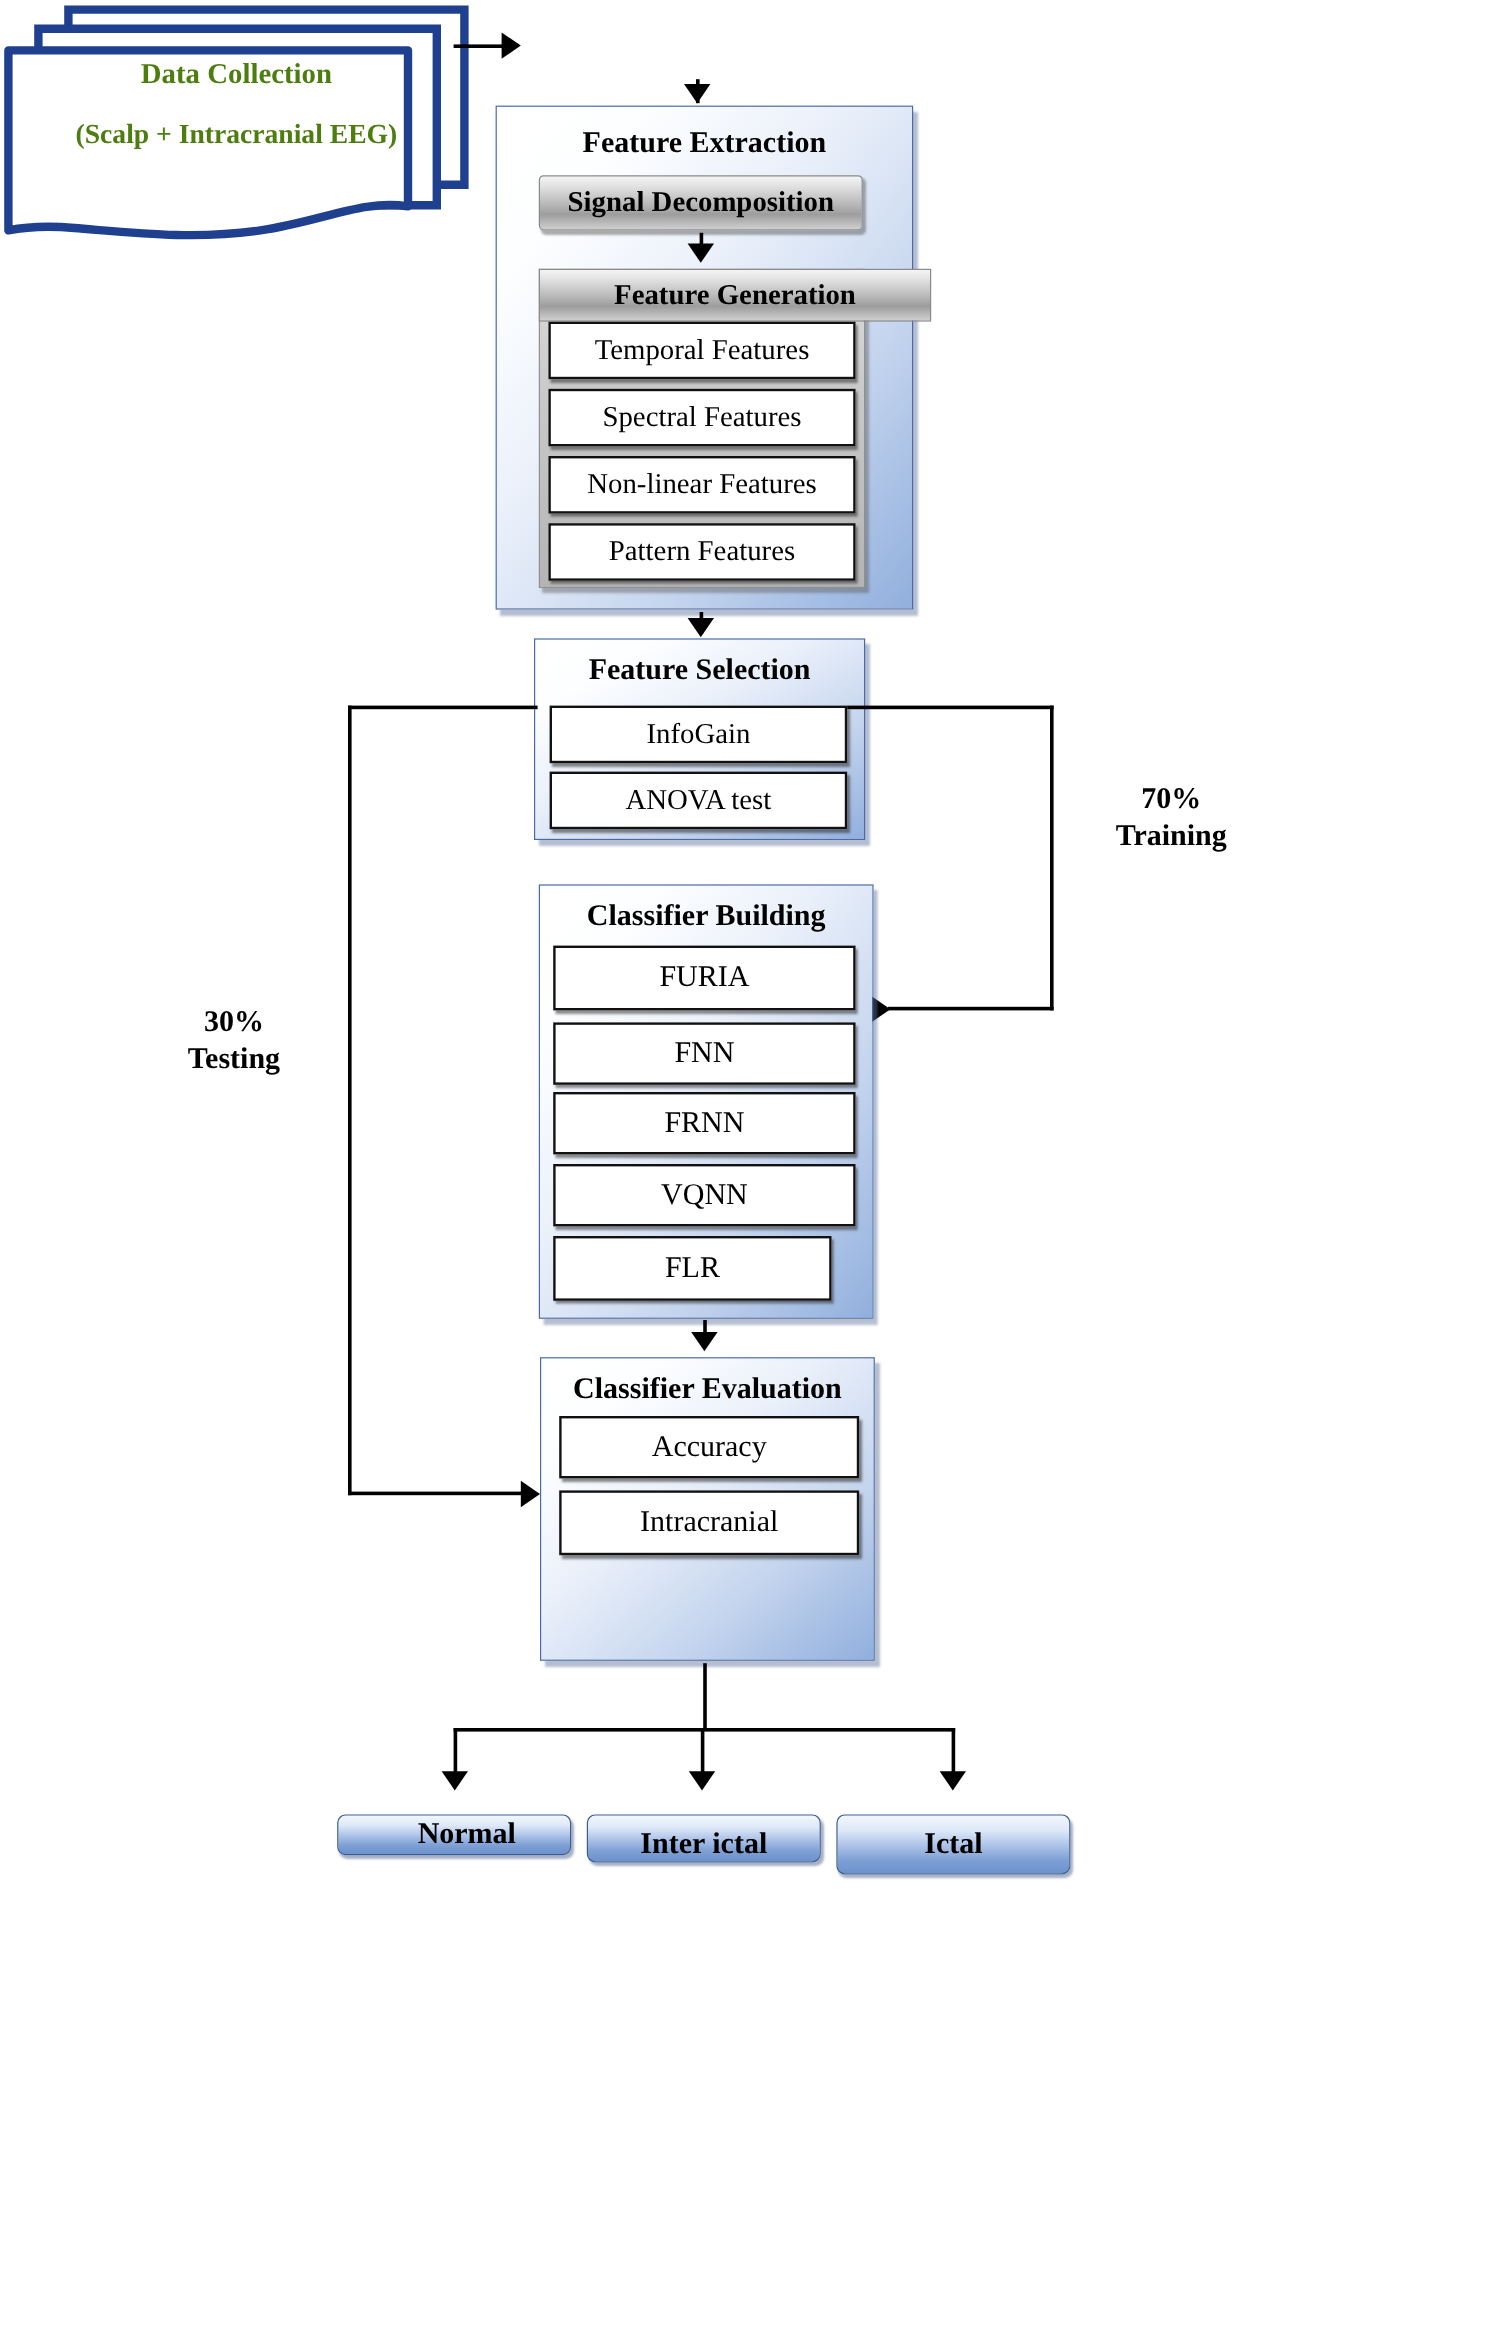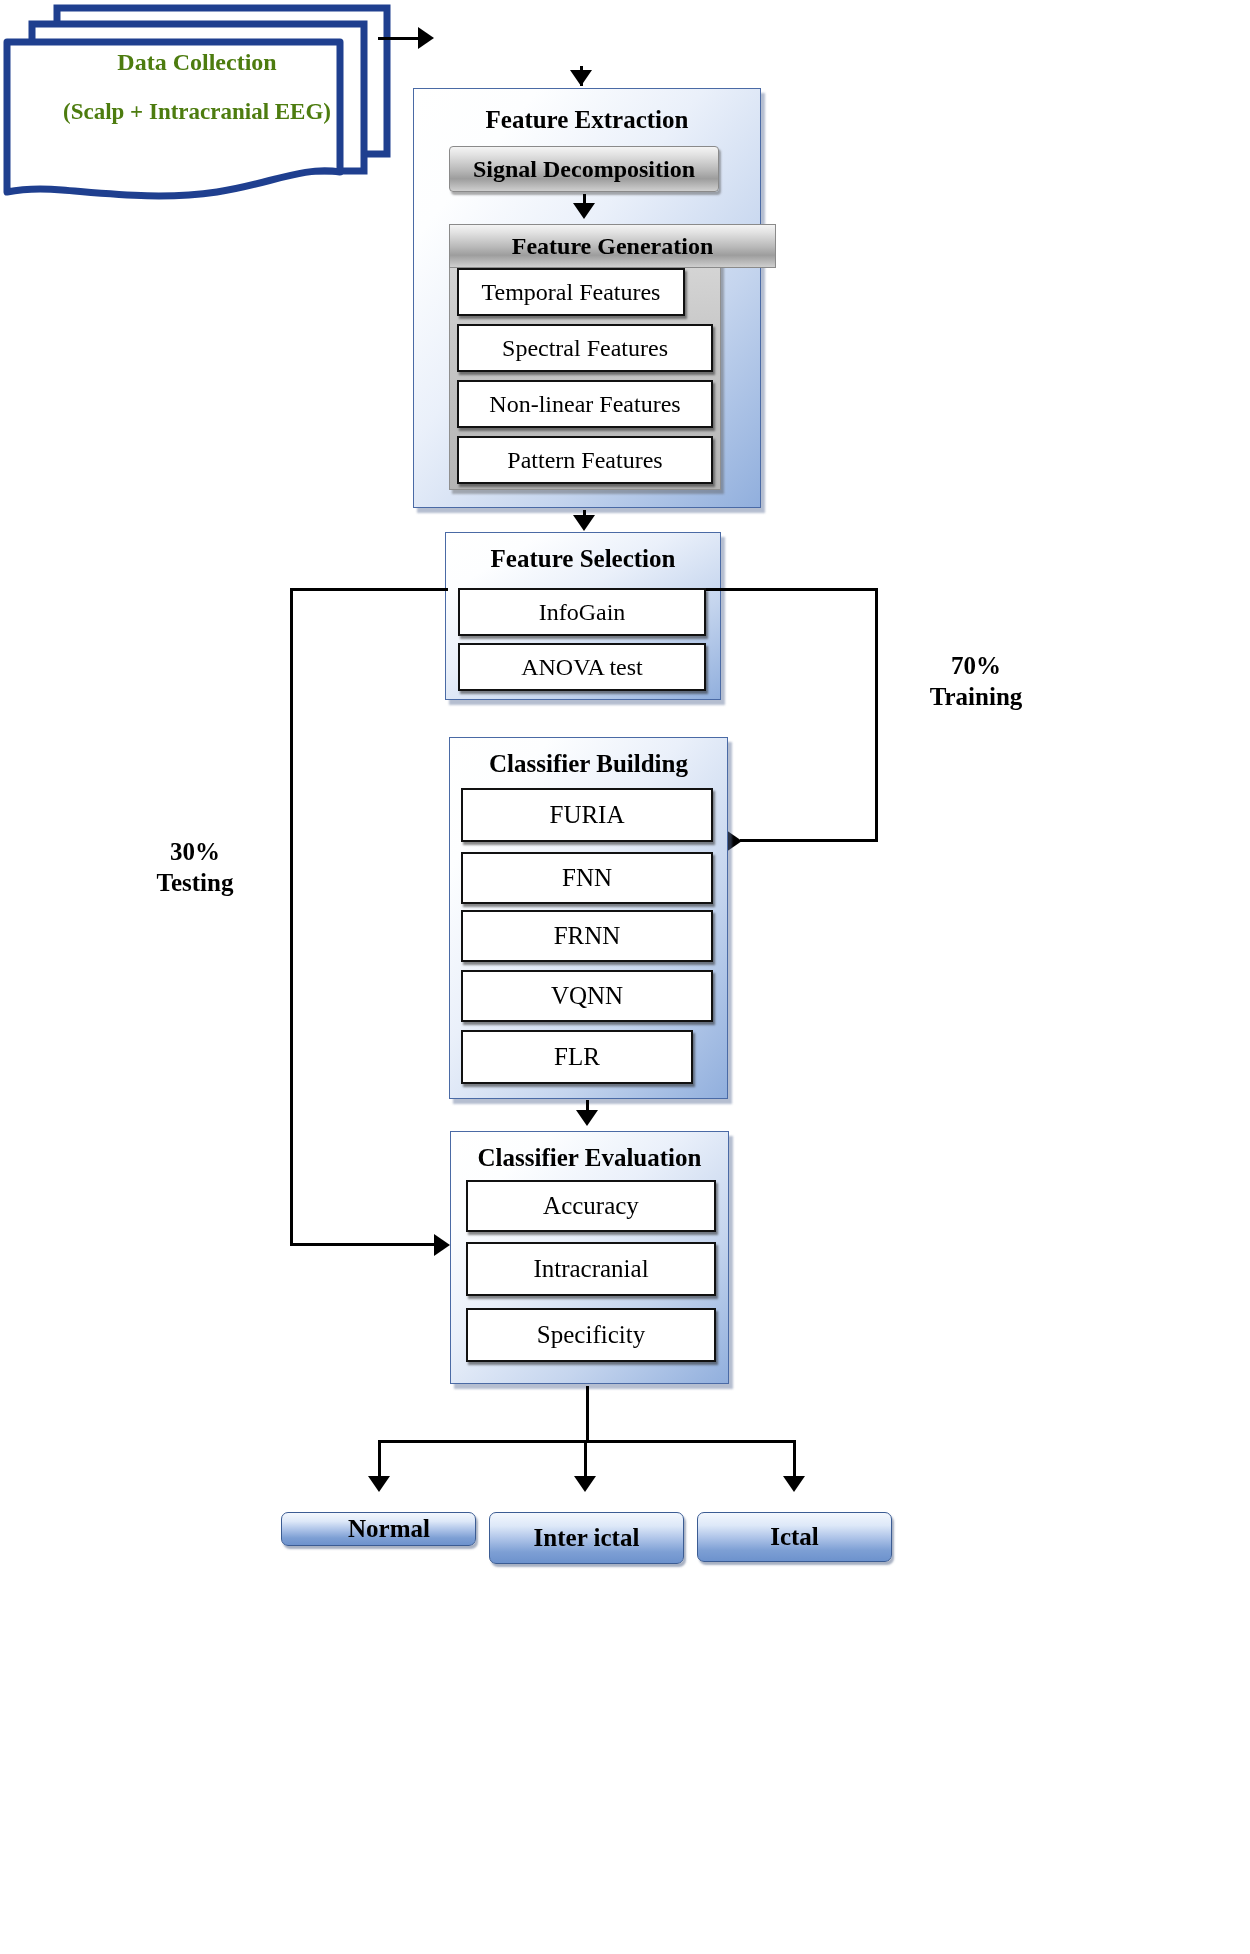--- a/index.html
+++ b/index.html
@@ -114,21 +114,21 @@
   </div>
 
   <div class="line vline" style="left:583px;top:194px;height:18px;"></div>
   <div class="arrow-down" style="left:573px;top:203px;"></div>
 
   <div class="grayframe" style="left:449px;top:224px;width:272px;height:266px;"></div>
   <div class="graybox" style="left:449px;top:224px;width:327px;height:44px;font-size:24px;box-shadow:none;border-radius:0;">
     <span>Feature Generation</span>
   </div>
 
-  <div class="item" style="left:457px;top:268px;width:228px;height:48px;font-size:24px;">
+  <div class="item" style="left:457px;top:268px;width:256px;height:48px;font-size:24px;">
     <span>Temporal Features</span>
   </div>
   <div class="item" style="left:457px;top:324px;width:256px;height:48px;font-size:24px;">
     <span>Spectral Features</span>
   </div>
   <div class="item" style="left:457px;top:380px;width:256px;height:48px;font-size:24px;">
     <span>Non-linear Features</span>
   </div>
   <div class="item" style="left:457px;top:436px;width:256px;height:48px;font-size:24px;">
     <span>Pattern Features</span>
@@ -189,39 +189,36 @@
 
   <div class="node panel" style="left:450px;top:1131px;width:279px;height:253px;">
     <div class="panel-title" style="top:12px;font-size:25px;">Classifier Evaluation</div>
   </div>
   <div class="item" style="left:466px;top:1180px;width:250px;height:52px;font-size:25px;">
     <span>Accuracy</span>
   </div>
   <div class="item" style="left:466px;top:1242px;width:250px;height:54px;font-size:25px;">
     <span>Intracranial</span>
   </div>
-  <div class="item" style="left:466px;top:1308px;width:250px;height:54px;font-size:25px;">
-    <span>Specificity</span>
-  </div>
 
   <div class="line vline" style="left:586px;top:1386px;height:56px;"></div>
   <div class="line hline" style="left:378px;top:1440px;width:418px;"></div>
 
   <div class="line vline" style="left:378px;top:1440px;height:48px;"></div>
   <div class="arrow-down" style="left:368px;top:1476px;"></div>
 
   <div class="line vline" style="left:584px;top:1440px;height:48px;"></div>
   <div class="arrow-down" style="left:574px;top:1476px;"></div>
 
   <div class="line vline" style="left:793px;top:1440px;height:48px;"></div>
   <div class="arrow-down" style="left:783px;top:1476px;"></div>
 
   <div class="node bluepill" style="left:281px;top:1512px;width:195px;height:34px;font-size:25px;padding-left:21px;">
     <span>Normal</span>
   </div>
-  <div class="node bluepill" style="left:489px;top:1512px;width:195px;height:52px;font-size:25px;">
+  <div class="node bluepill" style="left:489px;top:1512px;width:195px;height:40px;font-size:25px;align-items:flex-end;">
     <span>Inter ictal</span>
   </div>
   <div class="node bluepill" style="left:697px;top:1512px;width:195px;height:50px;font-size:25px;">
     <span>Ictal</span>
   </div>
 
 </div>
 
 </body></html>

